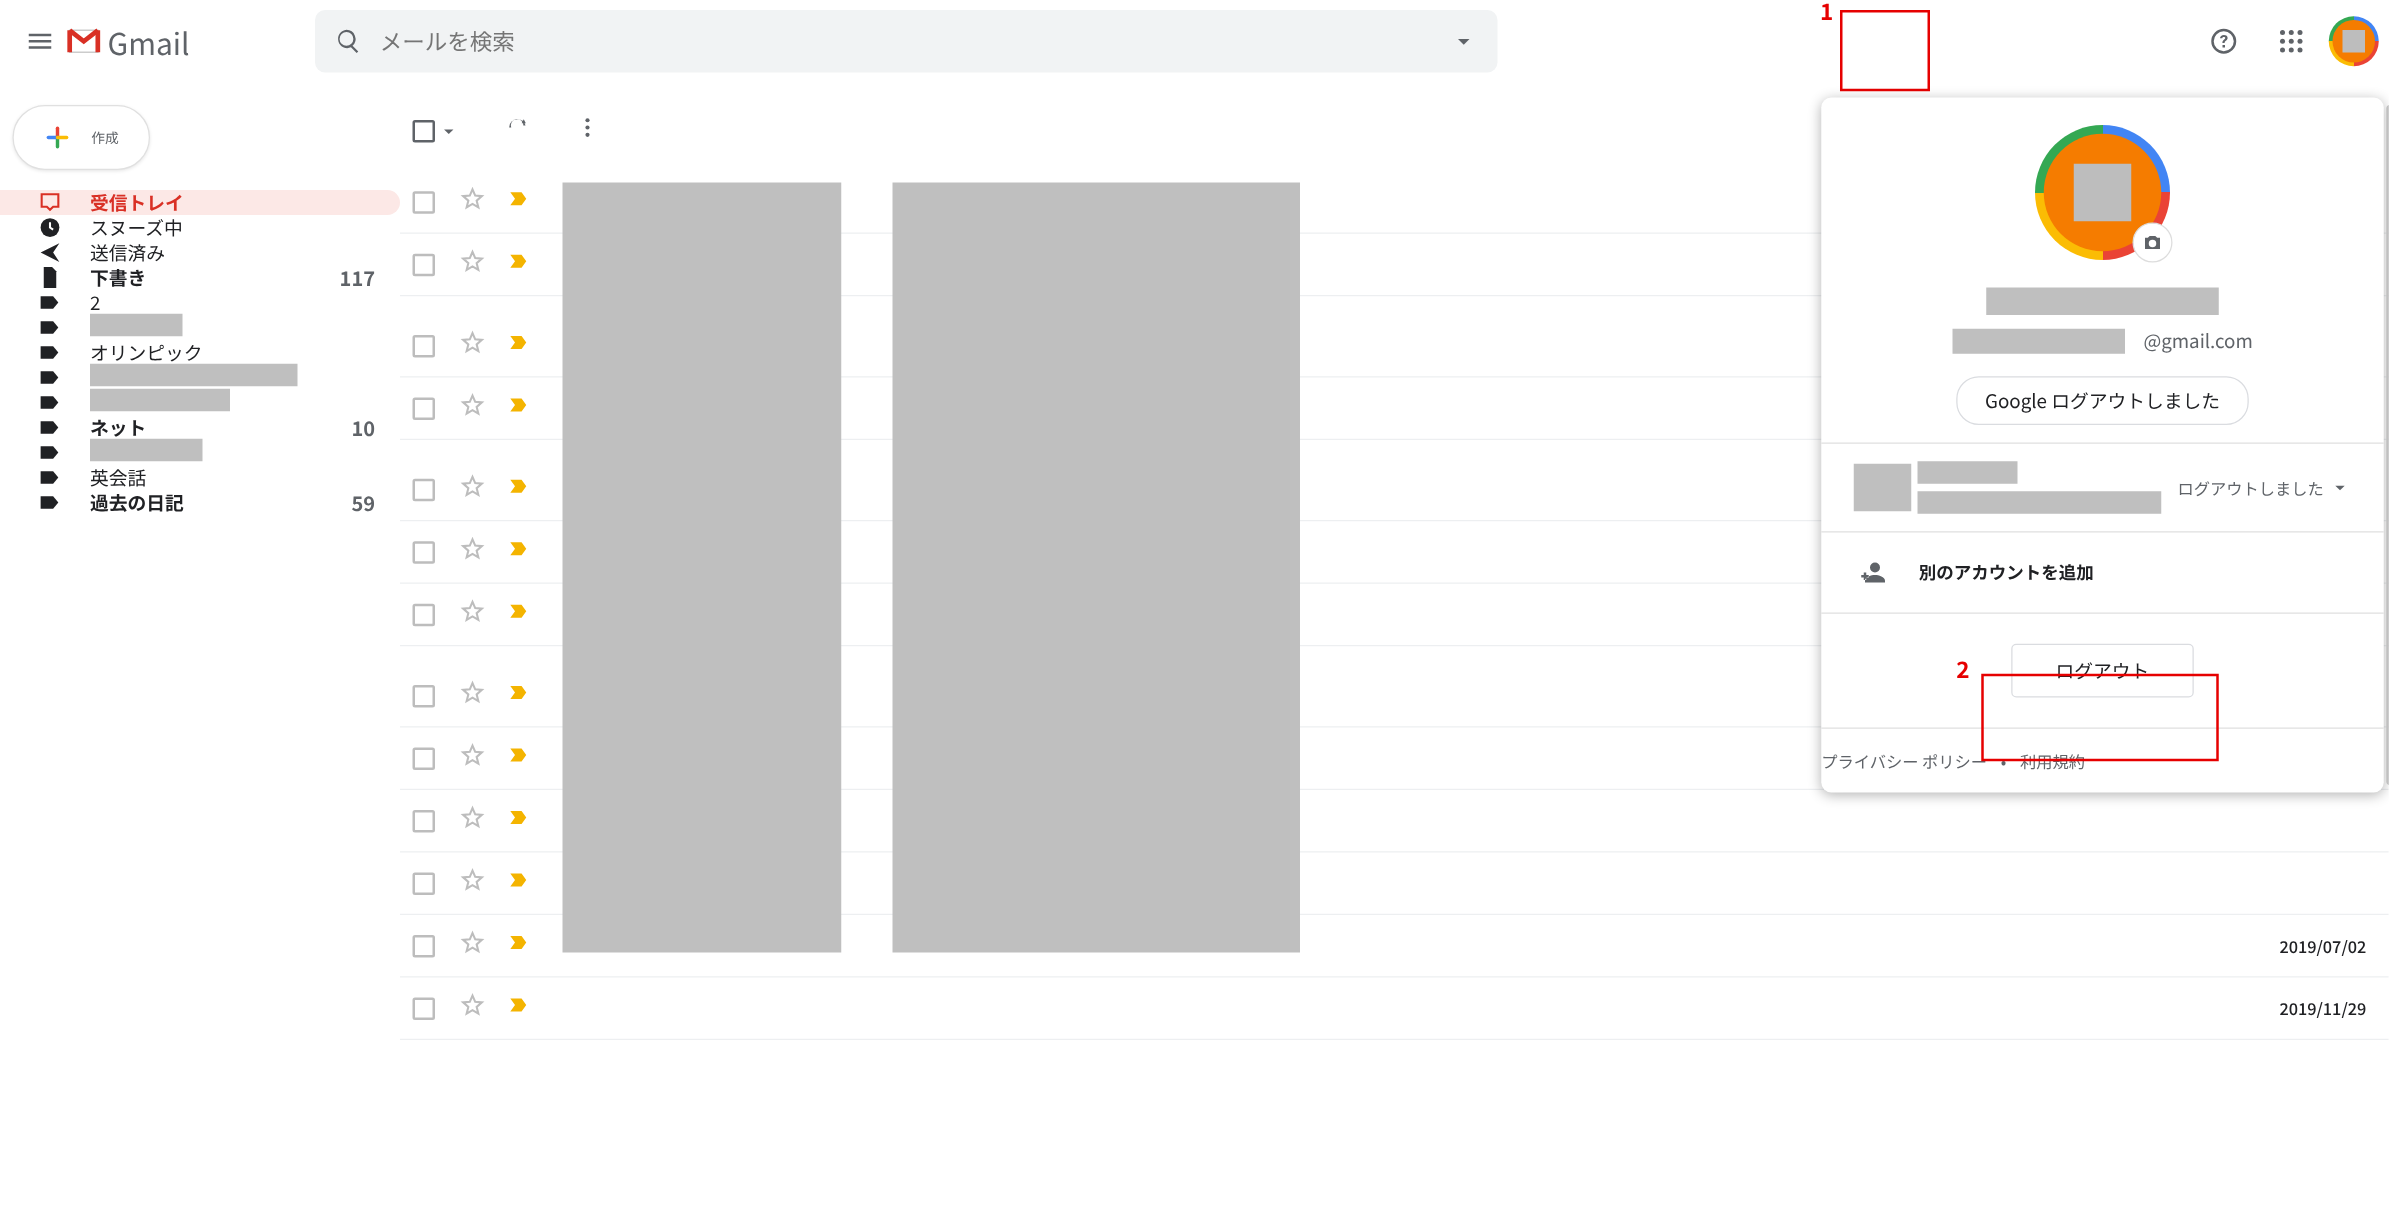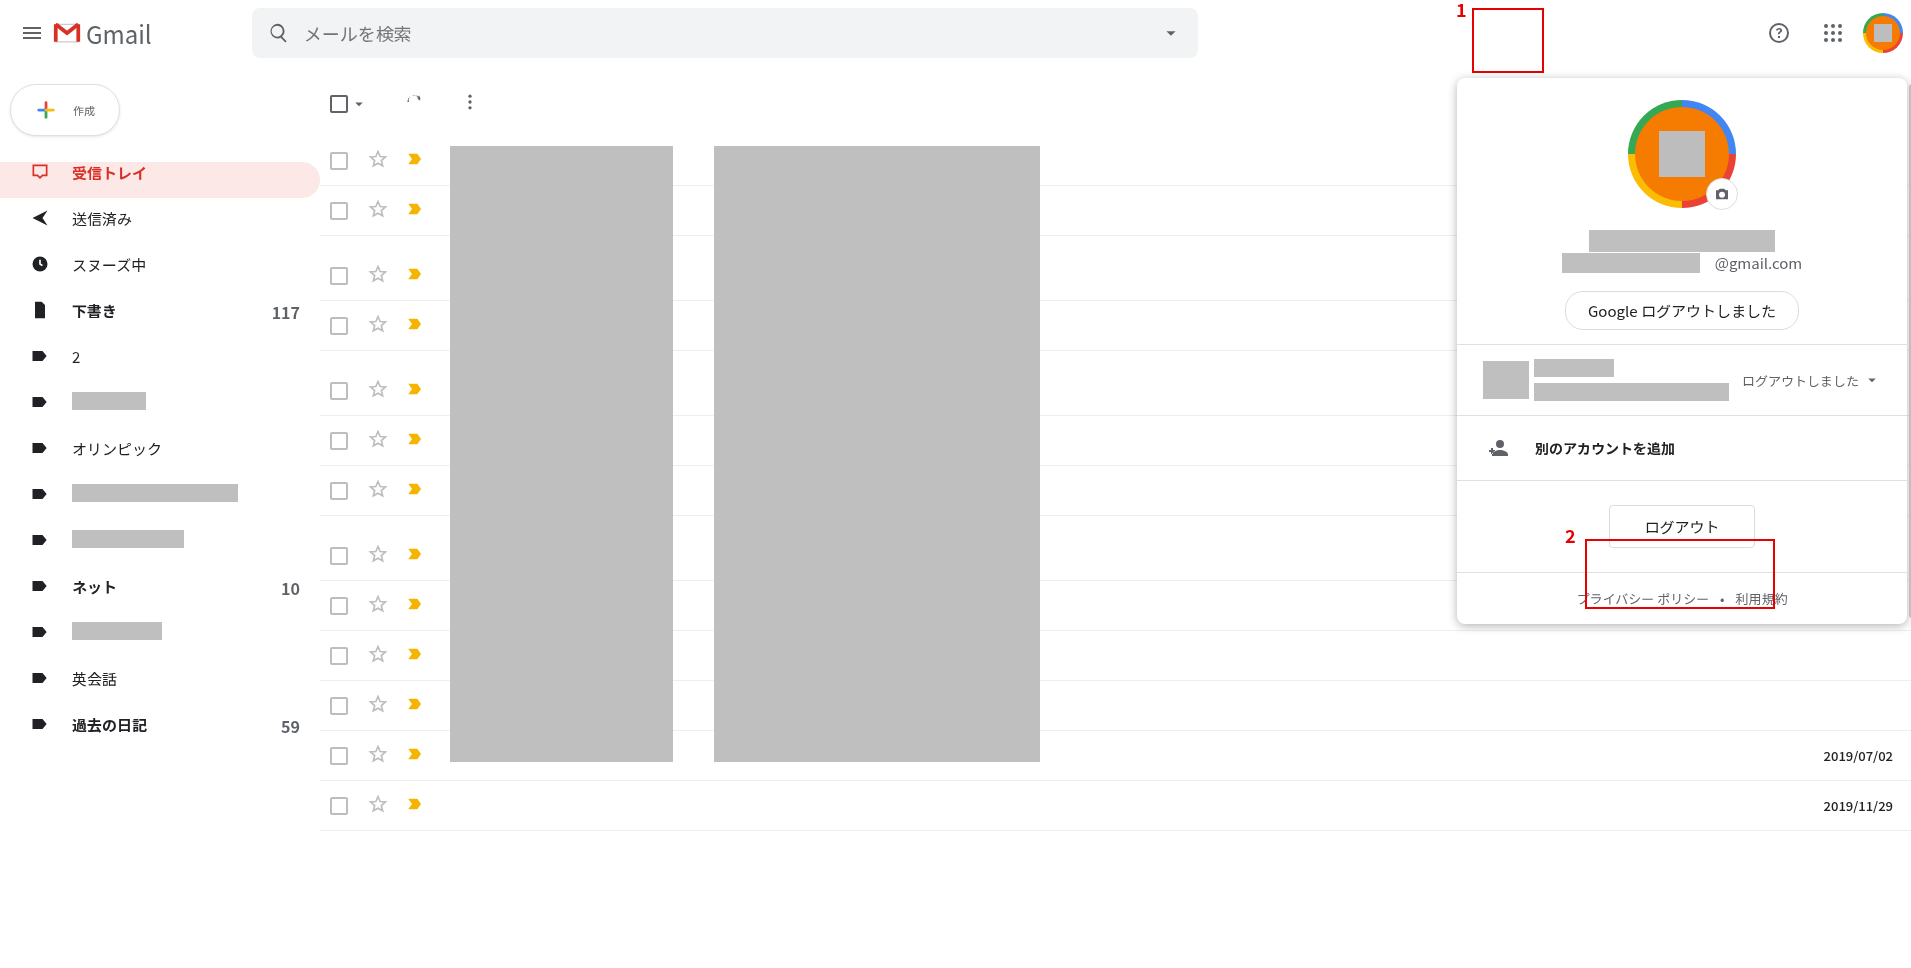--- a/index.html
+++ b/index.html
@@ -41,21 +41,21 @@
     display:flex;align-items:center;justify-content:center;cursor:pointer;}
   .avatar-inner{width:34px;height:34px;border-radius:50%;background:#f57c00;display:flex;align-items:center;justify-content:center;}
   .avatar-block{width:18px;height:18px;background:#bdbdbd;}
 
   
   .body-wrap{display:flex;}
   .sidebar{width:320px;flex:0 0 320px;padding-top:2px;}
   .compose{margin:4px 0 16px 10px;display:inline-flex;align-items:center;gap:16px;background:#fff;border:1px solid var(--g-border);border-radius:28px;padding:0 24px;height:52px;box-shadow:0 1px 3px rgba(0,0,0,0.1);cursor:pointer;}
   .compose svg{width:22px;height:22px;}
   .compose span{font-size:11px;color:var(--g-mid);}
-  .nav-item{display:flex;height:36px;padding:0 20px 0 30px;border-radius:0 18px 18px 0;cursor:pointer;margin-top:10px;}
+  .nav-item{display:flex;align-items:center;height:20px;padding:0 20px 0 30px;border-radius:0 18px 18px 0;cursor:pointer;}
   .nav-item .nlabel{margin-left:22px;font-size:15px;flex:1;}
   .nav-item .count{font-size:16px;color:var(--g-mid);}
   .nav-item.active{background:var(--sidebar-active);color:var(--g-red);font-weight:700;}
   .nav-item.active .count{color:var(--g-red);}
   .nav-item.bold .nlabel,.nav-item.bold .count{font-weight:700;}
   .nav-item svg{width:20px;height:20px;fill:var(--g-mid);}
   .nav-item.active svg{fill:var(--g-red);}
   .gray-label{display:inline-block;height:18px;background:var(--placeholder);}
 
   
@@ -85,35 +85,35 @@
   .popup{position:absolute;top:0;right:4px;width:450px;background:#fff;border-radius:8px;box-shadow:0 2px 10px rgba(0,0,0,0.3);z-index:50;overflow:visible;}
   .popup-scroll{position:absolute;right:-8px;top:6px;bottom:6px;width:6px;background:#c0c0c0;border-radius:3px;}
   .pp-top{display:flex;flex-direction:column;align-items:center;padding:22px 0 14px 0;border-bottom:1px solid var(--g-border);}
   .pp-avatar-wrap{position:relative;}
   .pp-avatar{width:108px;height:108px;border-radius:50%;background:conic-gradient(#4285f4 0 90deg,#ea4335 90deg 180deg,#fbbc04 180deg 270deg,#34a853 270deg 360deg);display:flex;align-items:center;justify-content:center;}
   .pp-avatar-inner{width:94px;height:94px;border-radius:50%;background:#f57c00;display:flex;align-items:center;justify-content:center;}
   .pp-avatar-block{width:46px;height:46px;background:#bdbdbd;}
   .pp-cam{position:absolute;right:-2px;bottom:-2px;width:32px;height:32px;border-radius:50%;background:#fff;border:1px solid #ddd;display:flex;align-items:center;justify-content:center;}
   .pp-cam svg{width:18px;height:18px;fill:var(--g-mid);}
   .pp-name-ph{margin-top:22px;width:186px;height:22px;background:var(--placeholder);}
-  .pp-email{margin-top:0;font-size:15px;color:var(--g-mid);display:flex;align-items:center;gap:15px;}
+  .pp-email{margin-top:10px;font-size:15px;color:var(--g-mid);display:flex;align-items:center;gap:15px;}
   .pp-email .eph{display:inline-block;width:138px;height:20px;background:var(--placeholder);}
   .pp-manage{margin-top:18px;padding:8px 22px;border:1px solid #dadce0;border-radius:18px;font-size:15px;color:var(--g-text);cursor:pointer;}
   .pp-other{display:flex;align-items:center;padding:14px 26px;gap:5px;border-bottom:1px solid var(--g-border);}
   .pp-other .sq{width:46px;height:38px;background:var(--placeholder);}
   .pp-other .info{flex:1;display:flex;flex-direction:column;gap:6px;}
   .pp-other .bar1{width:80px;height:18px;background:var(--placeholder);}
   .pp-other .bar2{width:195px;height:18px;background:var(--placeholder);}
   .pp-other .status{font-size:13px;color:var(--g-mid);display:flex;align-items:center;gap:4px;}
   .pp-other .status svg{width:18px;height:18px;fill:var(--g-mid);}
   .pp-add{display:flex;align-items:center;gap:26px;padding:20px 28px;border-bottom:1px solid var(--g-border);cursor:pointer;font-weight:bold;}
   .pp-add svg{width:24px;height:24px;fill:var(--g-mid);}
   .pp-logout-wrap{padding:24px 0;display:flex;justify-content:center;border-bottom:1px solid var(--g-border);}
   .pp-logout{padding:10px 34px;border:1px solid #dadce0;border-radius:4px;font-size:15px;color:var(--g-text);cursor:pointer;background:#fff;}
-  .pp-links{padding:16px 0;text-align:center;font-size:13px;color:var(--g-mid);}
+  .pp-links{padding:16px 0;text-align:left;font-size:13px;color:var(--g-mid);}
   .pp-links a{color:var(--g-mid);text-decoration:none;cursor:pointer;}
   .pp-links .dot{margin:0 8px;}
 </style>
 </head>
 <body>
 
 <div class="header">
   <div class="hamburger">
     <svg viewBox="0 0 24 24">
         <path d="M3 6h18v2H3V6zm0 5h18v2H3v-2zm0 5h18v2H3v-2z"></path>
@@ -185,31 +185,31 @@
     <div id="nav-items">
         <div class="nav-item active bold">
           <svg viewBox="0 0 24 24">
             <path d="M4 4h16v12h-5l-3 3-3-3H4z" fill="none" stroke="currentColor" stroke-width="2"></path>
           </svg>
           <span class="nlabel">受信トレイ</span>
           <span class="count"></span>
         </div>
         <div class="nav-item">
           <svg viewBox="0 0 24 24">
-            <path d="M3 12l18-9-6 9 6 9z" fill="currentColor"></path>
-          </svg>
-          <span class="nlabel">送信済み</span>
-          <span class="count"></span>
-        </div>
-        <div class="nav-item">
-          <svg viewBox="0 0 24 24">
             <circle cx="12" cy="12" r="9" fill="currentColor"></circle>
             <path d="M12 7v5l3 2" stroke="#fff" stroke-width="2" fill="none"></path>
           </svg>
           <span class="nlabel">スヌーズ中</span>
+          <span class="count"></span>
+        </div>
+        <div class="nav-item">
+          <svg viewBox="0 0 24 24">
+            <path d="M3 12l18-9-6 9 6 9z" fill="currentColor"></path>
+          </svg>
+          <span class="nlabel">送信済み</span>
           <span class="count"></span>
         </div>
         <div class="nav-item bold">
           <svg viewBox="0 0 24 24">
             <path d="M6 2h8l4 4v16H6z" fill="currentColor"></path>
           </svg>
           <span class="nlabel">下書き</span>
           <span class="count">117</span>
         </div>
         <div class="nav-item">

